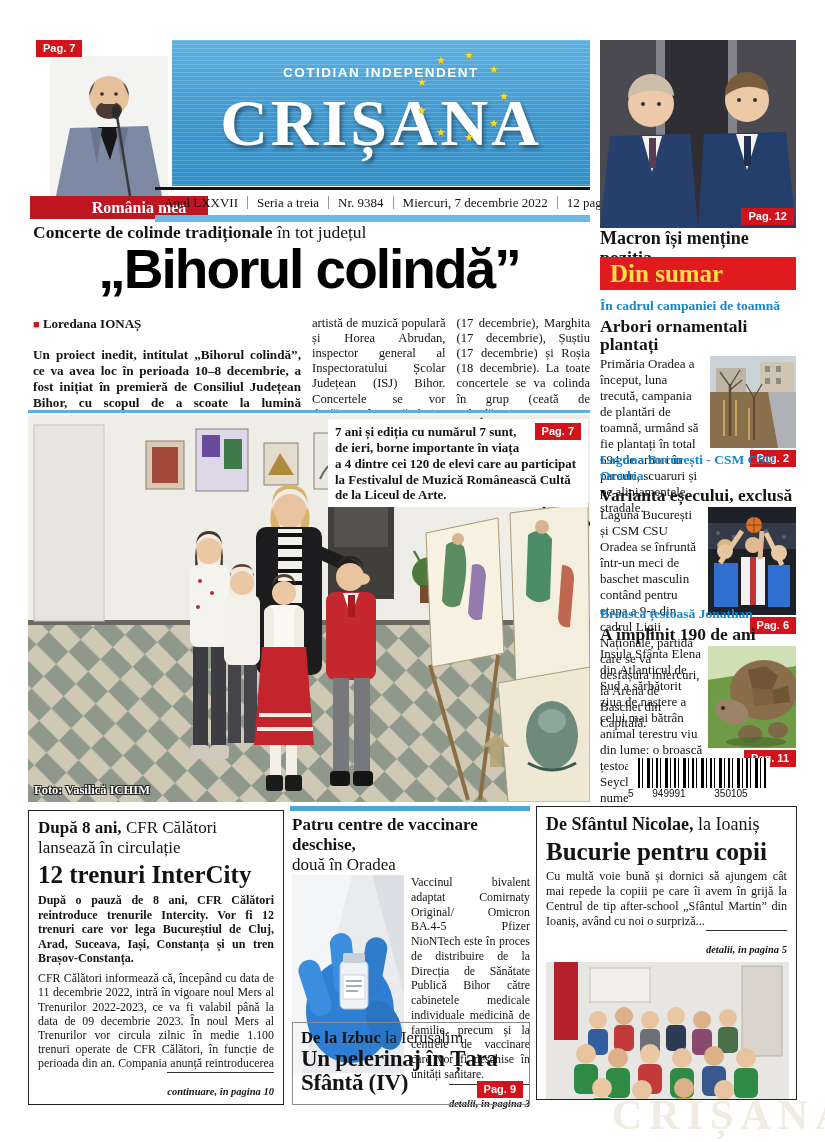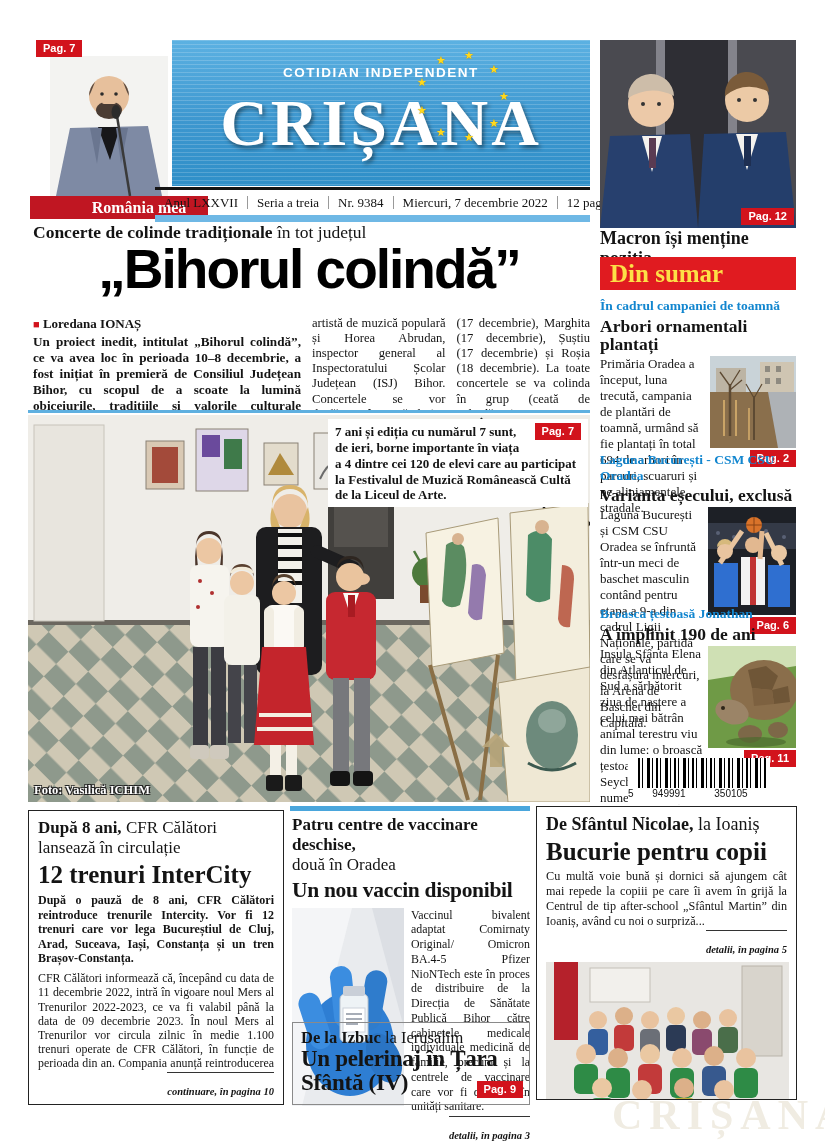--- a/index.html
+++ b/index.html
@@ -47,21 +47,21 @@
     background:repeating-linear-gradient(90deg,#000 0 2px,#fff 2px 4px,#000 4px 5px,#fff 5px 9px,#000 9px 12px,#fff 12px 14px,#000 14px 15px,#fff 15px 18px);}
   #barcode .digits{display:flex;font:10px/12px "Liberation Sans",sans-serif;color:#111;}
   #barcode .digits span{display:inline-block;}
   
   #lead-kicker{left:33px;top:222px;width:557px;font:17.5px/1.2 "Liberation Serif",serif;}
   #lead-kicker b{font-weight:bold;}
   #lead-headline{left:28px;top:238px;width:562px;text-align:center;
     font:bold 55px/1.15 "Liberation Sans",sans-serif;letter-spacing:-2px;color:#000;}
   #lead-cols{left:33px;top:316px;width:557px;height:96px;display:flex;gap:11px;overflow:hidden;}
   #lead-colA{width:268px;flex:0 0 auto;}
-  .byline{font:bold 13px/1.2 "Liberation Serif",serif;margin-bottom:2px;}
+  .byline{font:bold 13px/1.2 "Liberation Serif",serif;margin-bottom:15px;}
   .byline .sq{color:#d2131c;font-size:11px;}
   #lead-lead{font:bold 13.2px/1.22 "Liberation Serif",serif;text-align:justify;}
   .scol{flex:1;font:12.6px/1.2 "Liberation Serif",serif;text-align:justify;
     display:flex;flex-direction:column;}
   .cont{margin-top:auto;text-align:right;}
   .cont span{font:bold italic 10.5px/1 "Liberation Serif",serif;border-top:1px solid #333;
     display:inline-block;padding-top:14px;}
   #rule-blue{left:28px;top:410px;width:562px;height:3px;background:#5fb0e0;}
   
   #main-photo{left:28px;top:415px;width:562px;height:387px;overflow:hidden;}
@@ -408,21 +408,20 @@
     <div id="cfr-body">CFR Călători informează că, începând cu data de 11 decembrie 2022, intră în vigoare noul Mers al Trenurilor 2022-2023, ce va fi valabil până la data de 09 decembrie 2023. În noul Mers al Trenurilor vor circula zilnic în medie 1.100 trenuri operate de CFR Călători, în funcție de perioada din an. Compania anunță reintroducerea a 12 trenuri InterCity: IC 531 „Avram Iancu” București Nord - Cluj Napoca; IC 521 „Avram Iancu” Teiuș - Arad (Ramură de la tren IC 531); IC 532 „Avram Iancu” Cluj Napoca - București Nord; IC 522 „Avram Iancu” Arad - Teiuș (Ramură pentru tren IC 532); IC 536 „Tomis Expres” Constanța – Brașov; IC 538 „Tomis Expres” Brașov – Constanța; IC 551 „Ștefan cel Mare” București Nord – Suceava;...</div>
     <div class="cont"><span>continuare, în pagina 10</span></div>
   </div>
 
   <div id="midbar" class="abs"></div>
   <div id="vaccine-col" class="abs">
     <div class="kick2">
       <b>Patru centre de vaccinare deschise,</b><br>
       <span>două în Oradea</span>
     </div>
-    <div id="vaccine-head">Un nou vaccin disponibil</div>
     <div id="vaccine-row">
       <svg id="vaccine-photo" viewBox="0 0 112 198">
         <rect width="112" height="198" fill="#e9ebee"></rect>
         <path d="M0 0 L60 0 L10 198 L0 198 Z" fill="#f4f5f7"></path>
         <path d="M80 0 L112 0 L112 120 Z" fill="#dcdfe4"></path>
         <ellipse cx="58" cy="136" rx="44" ry="52" fill="#2e7ed3"></ellipse>
         <rect x="12" y="84" width="22" height="58" rx="11" fill="#3b8de0" transform="rotate(-18 23 113)"></rect>
         <rect x="40" y="58" width="22" height="62" rx="11" fill="#3b8de0" transform="rotate(-6 51 89)"></rect>
         <rect x="70" y="62" width="22" height="60" rx="11" fill="#2f7ccc" transform="rotate(10 81 92)"></rect>
         <ellipse cx="92" cy="150" rx="16" ry="26" fill="#2a74c4" transform="rotate(-24 92 150)"></ellipse>

